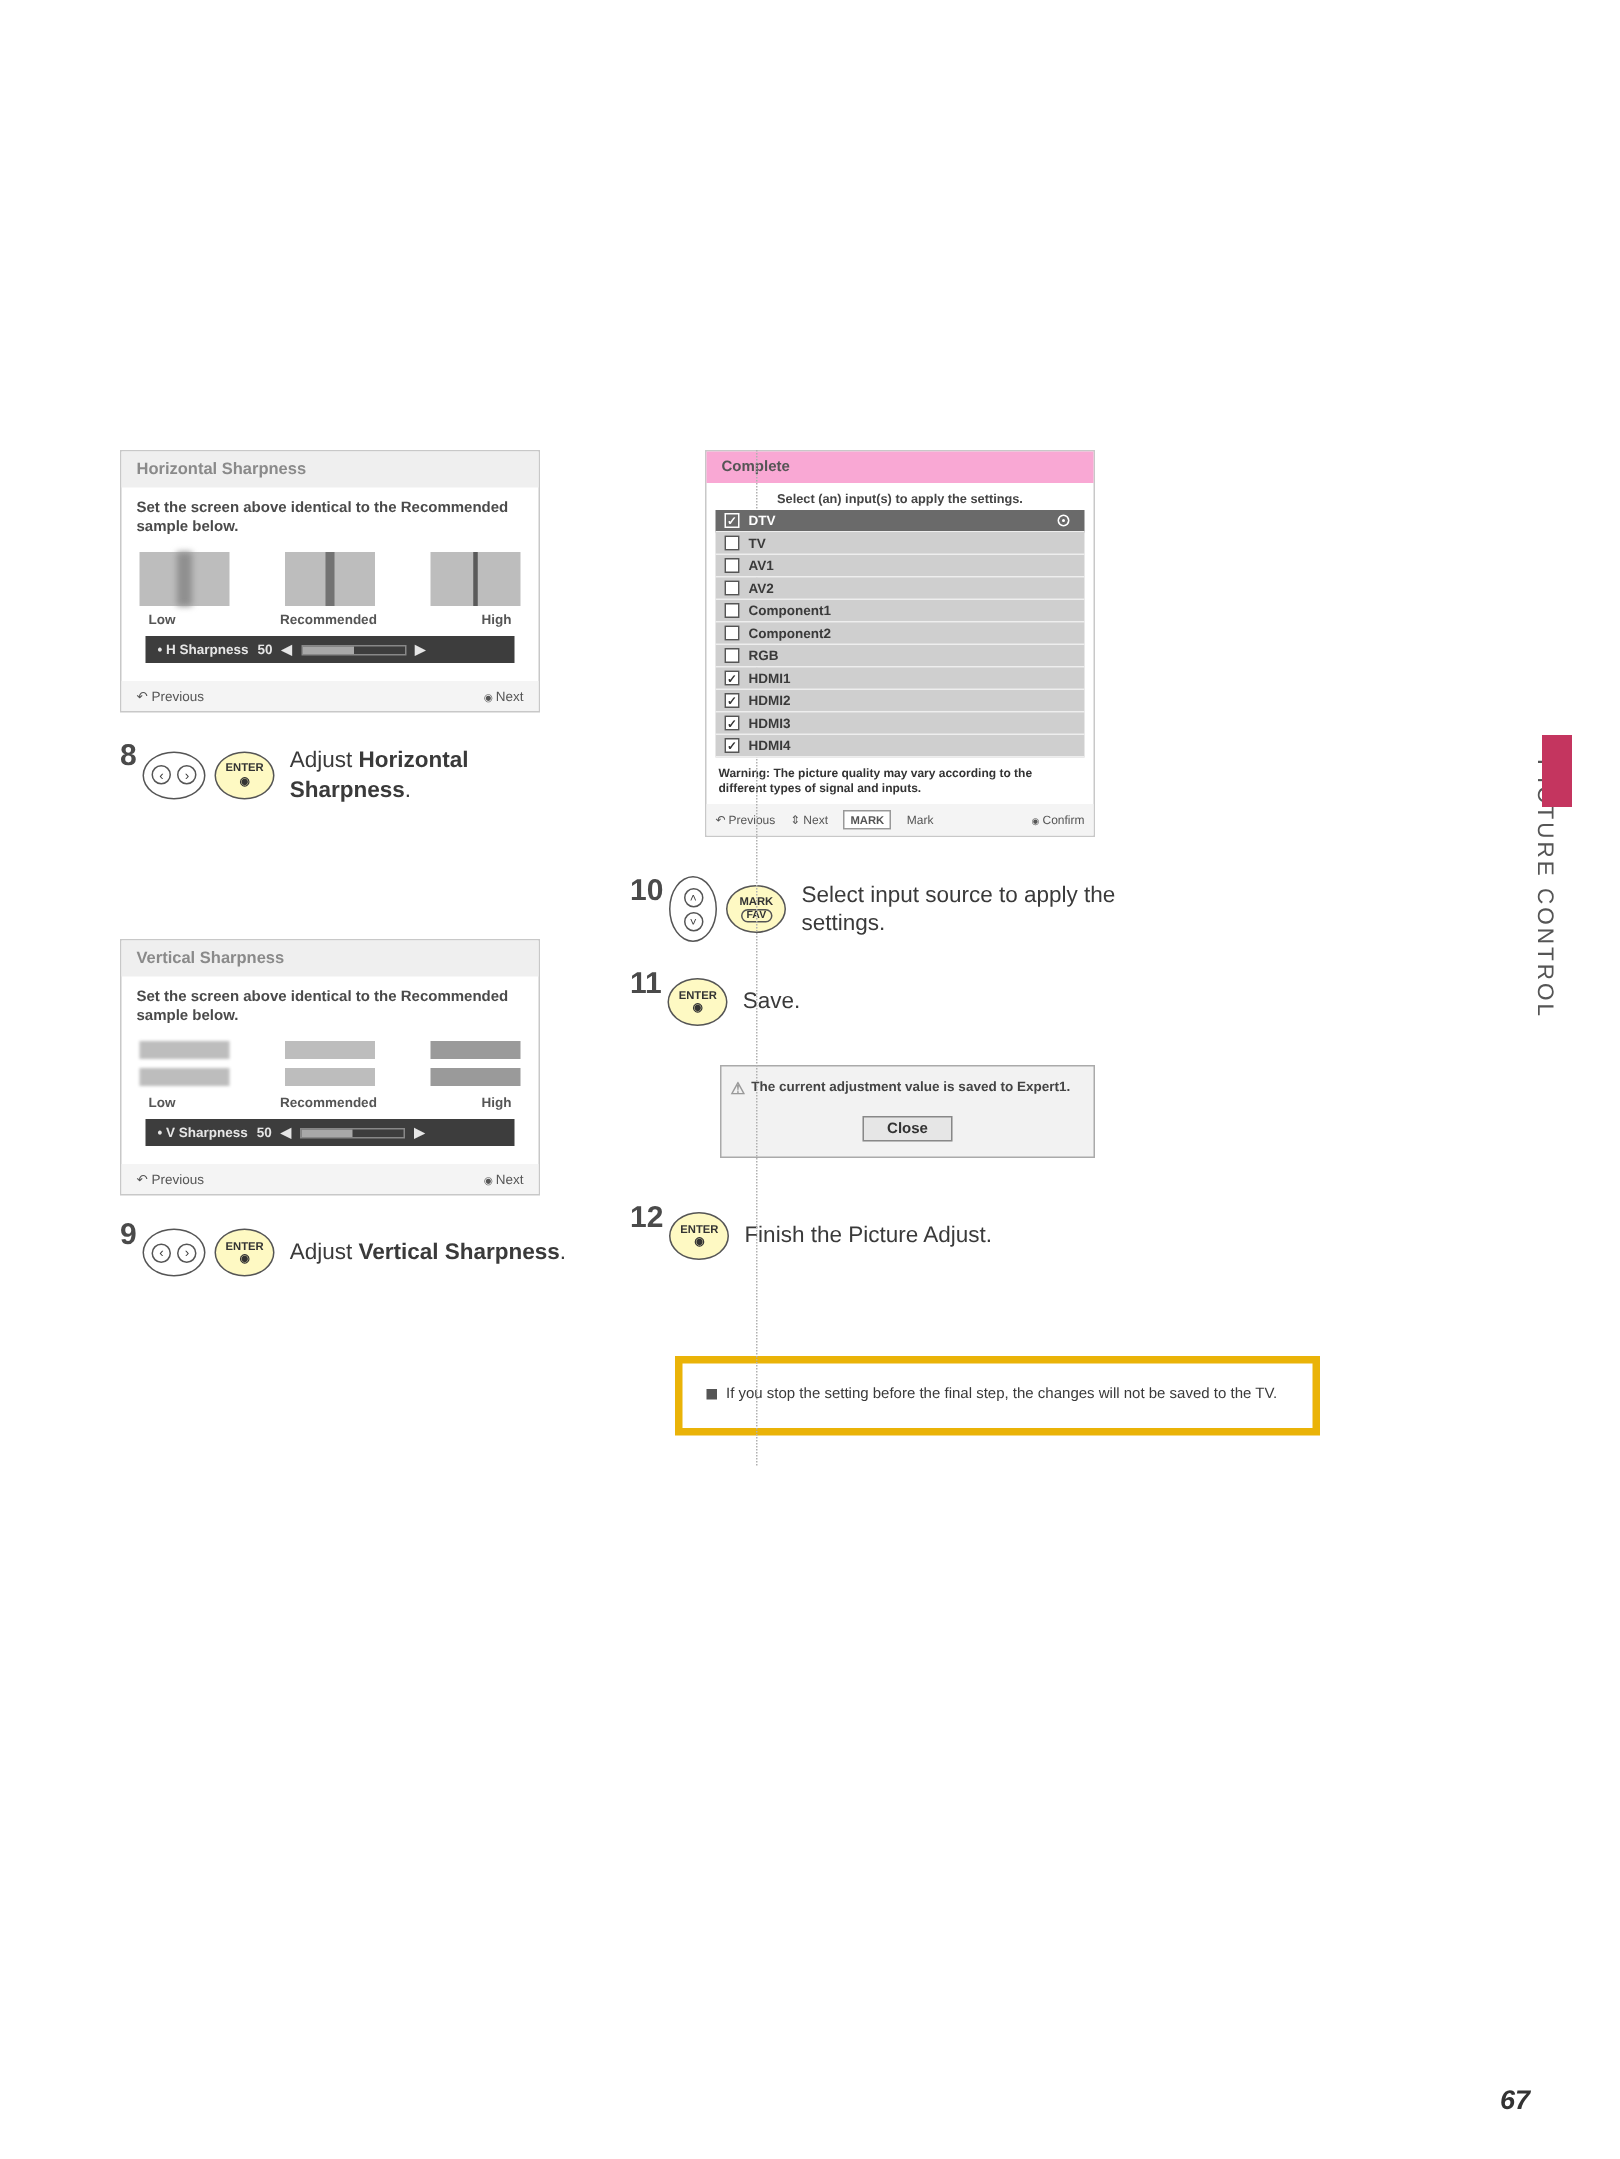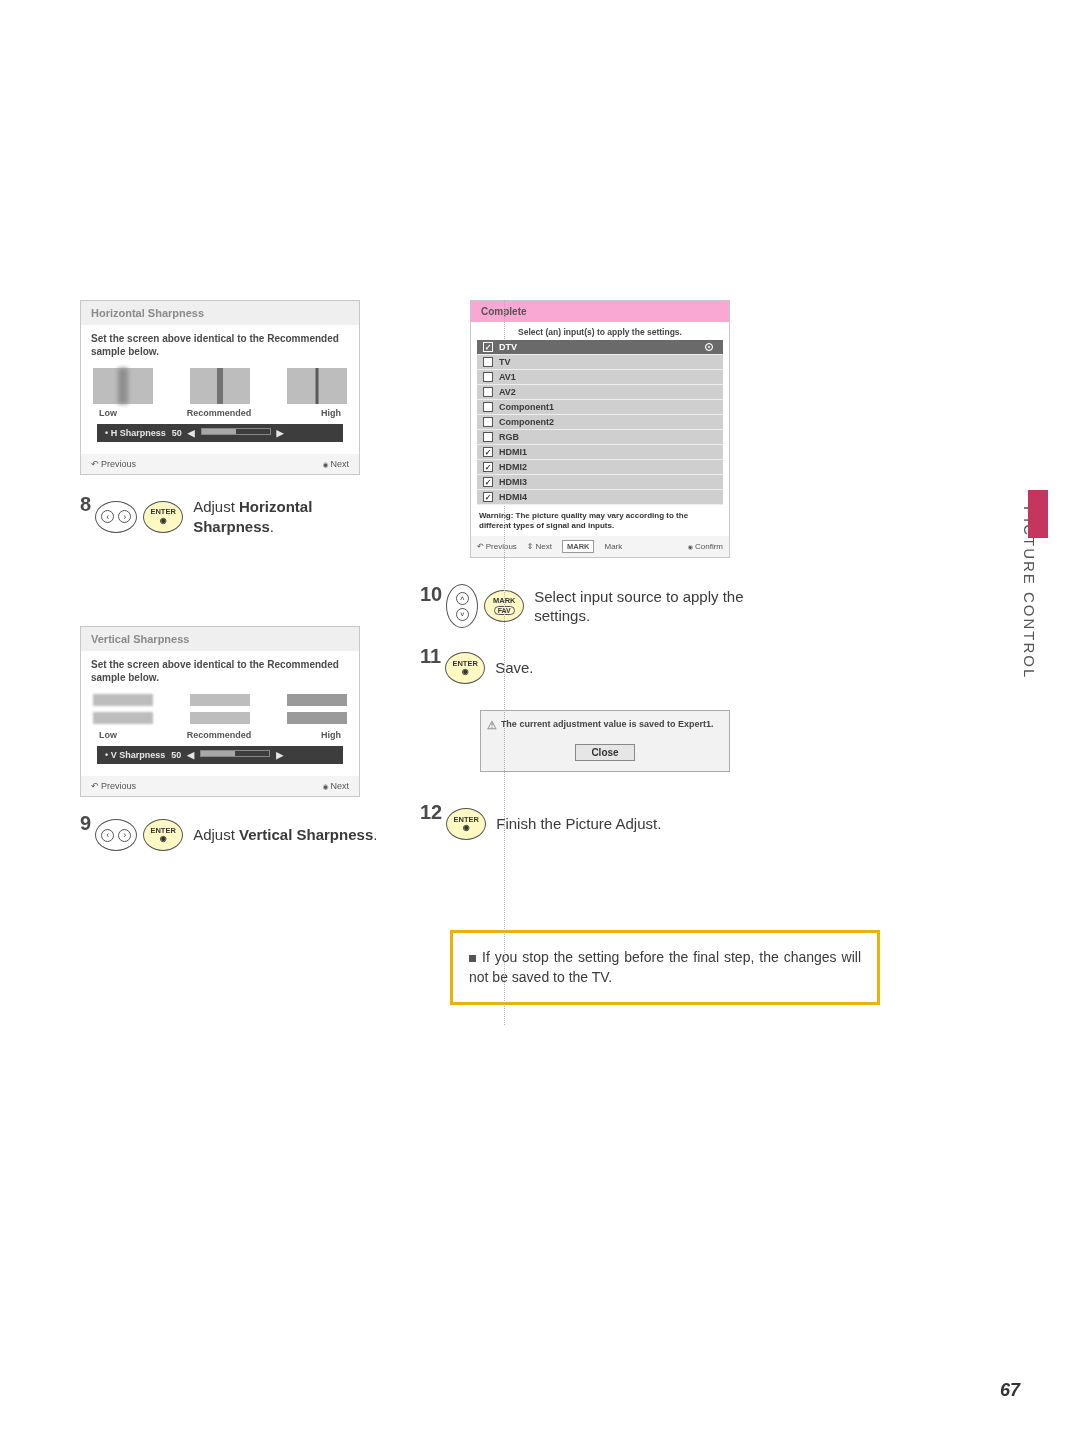--- a/index.html
+++ b/index.html
@@ -56,21 +56,21 @@
 
   .samples-v { margin:10px 2px 4px 2px; }
   .samples-v .row { display:flex; justify-content:space-between; margin-bottom:6px; }
   .samples-v .sample { width:60px; height:12px; background:#bdbdbd; position:relative; }
   .samples-v .sample.low { filter:blur(1.2px); }
   .samples-v .sample.high { background:#9a9a9a; }
 
   .labels { display:flex; justify-content:space-between; font-size:9px; color:#555; margin:2px 8px 6px 8px; font-weight:bold;align-items:flex-end;}
   .slider-row {
     background:#3d3d3d; color:#e6e6e6; font-size:9px;
-    padding:4px 8px; margin: 0 6px 6px 6px; display:flex; gap:6px;
+    padding:4px 8px; margin: 0 6px 6px 6px; display:flex; align-items:center; gap:6px;
     font-weight:bold;
   }
   .slider-row .tri { font-size:9px; }
   .slider-track { flex:0 0 70px; height:7px; border:1px solid #888; position:relative; background:#3d3d3d; }
   .slider-track::before { content:""; position:absolute; left:0; top:0; height:100%; width:50%; background:#a8a8a8; }
   .panel-nav { display:flex; justify-content:space-between; padding:5px 10px; font-size:9px; color:#555; background:#f4f4f4;}
   .panel-nav .prev::before { content:"↶ "; font-size:9px; }
   .panel-nav .next::before { content:"◉ "; font-size:7px; }
 
   
@@ -151,27 +151,27 @@
     writing-mode: vertical-rl; text-orientation: mixed;
     font-size:15px; letter-spacing:2px; color:#555;
   }
   .sidetab::before {
     content:""; position:absolute; right:-10px; top:-16px; width:20px; height:48px;
     background:#c4355f;
   }
 
   
   .notebox {
-    border:3px solid #eab308; padding:14px 16px; font-size:14px; color:#3a3a3a;
-    width:430px; margin-left:30px; margin-top:90px; line-height:1.45;
+    border:5px solid #eab308; padding:14px 16px; font-size:10px; color:#3a3a3a;
+    width:430px; margin-left:30px; margin-top:64px; line-height:1.45;
     text-align:justify;
   }
   .notebox .sq { display:inline-block; width:7px; height:7px; background:#555; margin-right:6px; vertical-align:middle;}
 
-  .pageno { position:absolute; right:60px; bottom:38px; font-size:18px; font-weight:bold; font-style:italic; color:#333;}
+  .pageno { position:absolute; right:60px; bottom:28px; font-size:18px; font-weight:bold; font-style:italic; color:#333;}
 </style>
 </head>
 <body>
 
 <div class="sidetab">PICTURE CONTROL</div>
 
 <div class="page">
   <div class="divider"></div>
   <div class="cols">
 

